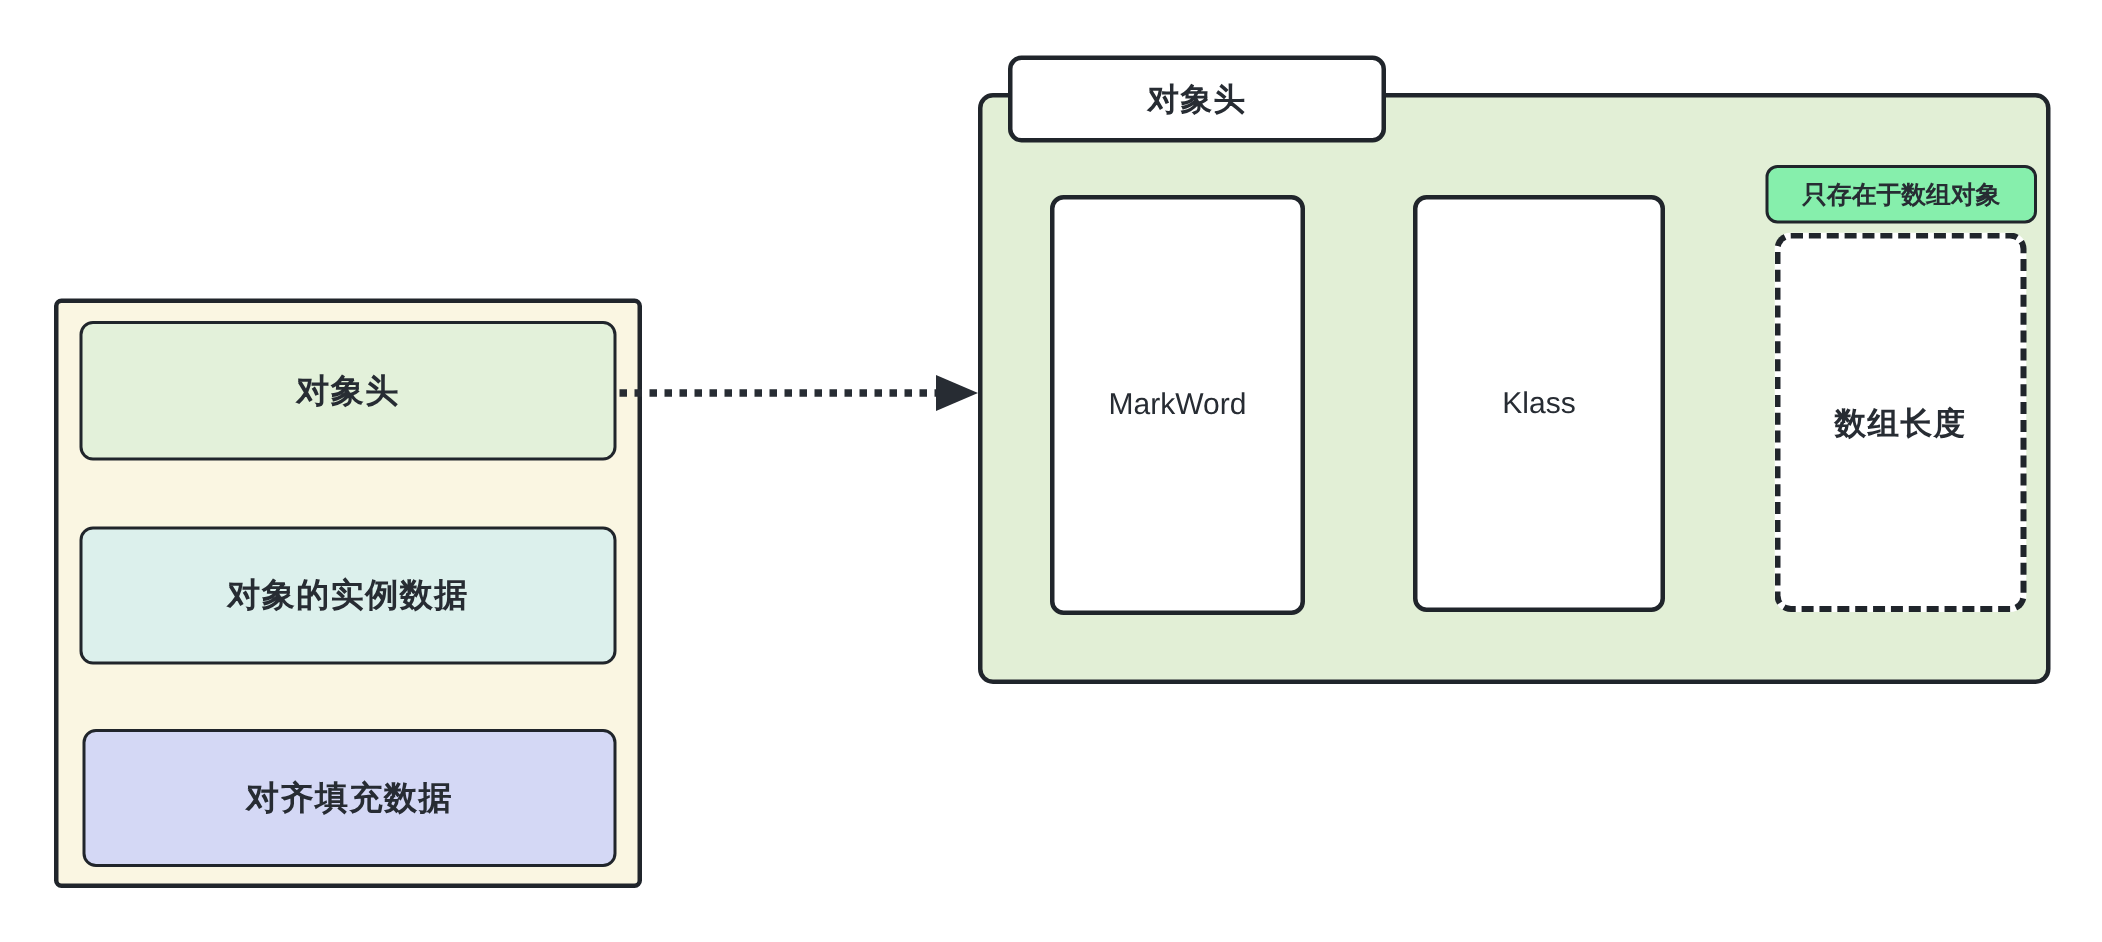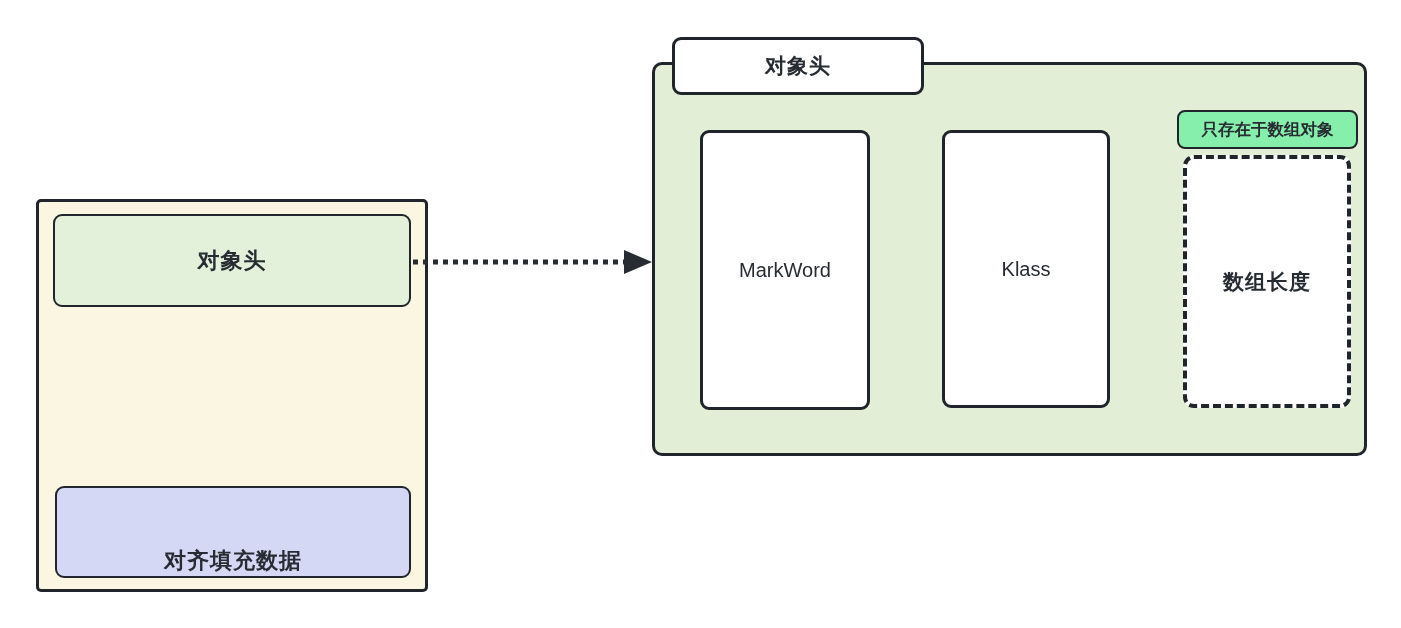--- a/index.html
+++ b/index.html
@@ -30,21 +30,21 @@
     left: 14px;
     width: 358px; height: 93px;
     border: 2.5px solid #20252b;
     border-radius: 9px;
     display: flex; align-items: center; justify-content: center;
     font-size: 22px; font-weight: 600;
     letter-spacing: 1px;
   }
   .lbox.green  { top: 12px;  background: #e3f1da; }
   .lbox.cyan   { top: 149px; background: #dcf0ec; height: 92px; }
-  .lbox.purple { top: 284px; background: #d4d8f5; height: 92px; left: 16px; width: 356px; align-items: flex-end; }
+  .lbox.purple { top: 284px; background: #d4d8f5; height: 92px; left: 16px; width: 356px; }
 
   
   .arrow-svg {
     position: absolute;
     left: 410px; top: 248px;
     width: 245px; height: 28px;
   }
 
   
   .right-container {
@@ -108,20 +108,23 @@
 </style>
 </head>
 <body>
 
 <div class="canvas">
 
   <div class="left-container">
     <div class="lbox green">
       <span>对象头</span>
     </div>
+    <div class="lbox cyan">
+      <span>对象的实例数据</span>
+    </div>
     <div class="lbox purple">
       <span>对齐填充数据</span>
     </div>
   </div>
 
   <svg class="arrow-svg" viewBox="0 0 245 28" xmlns="http://www.w3.org/2000/svg">
     <line x1="3" y1="14" x2="216" y2="14" stroke="#272c33" stroke-width="5" stroke-dasharray="5 5"></line>
     <polygon points="214,2 242,14 214,26" fill="#272c33"></polygon>
   </svg>
 

